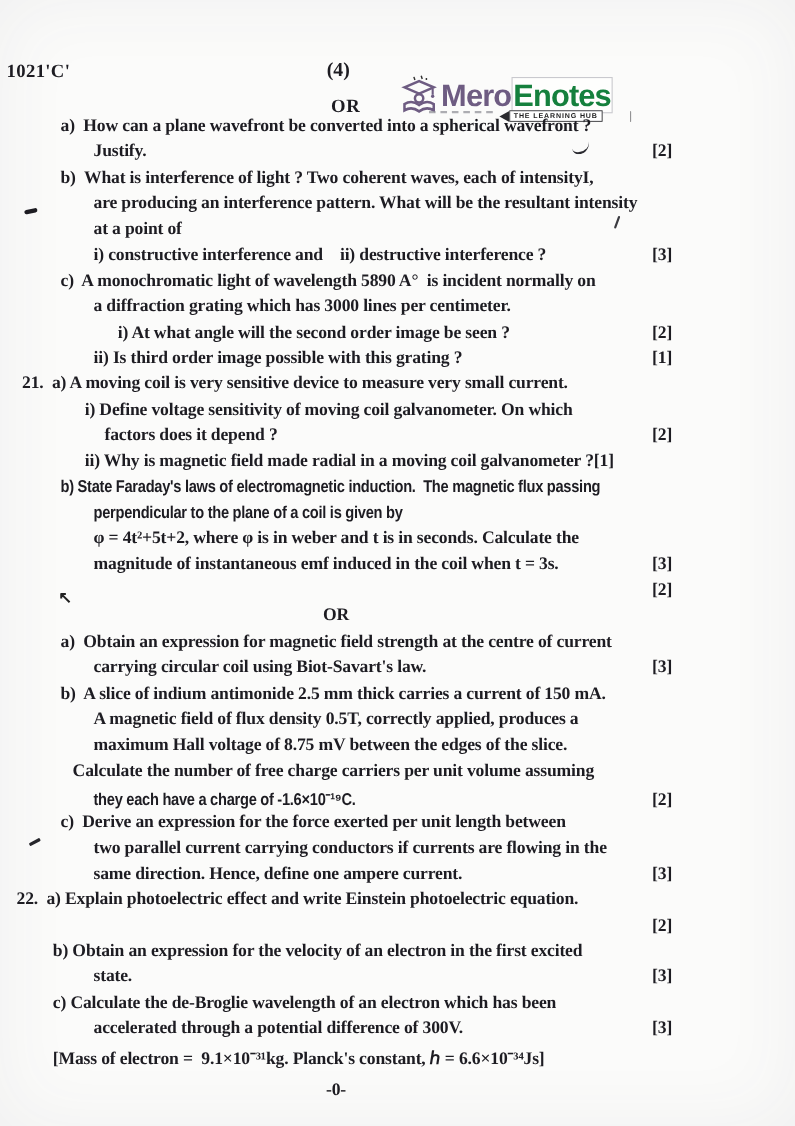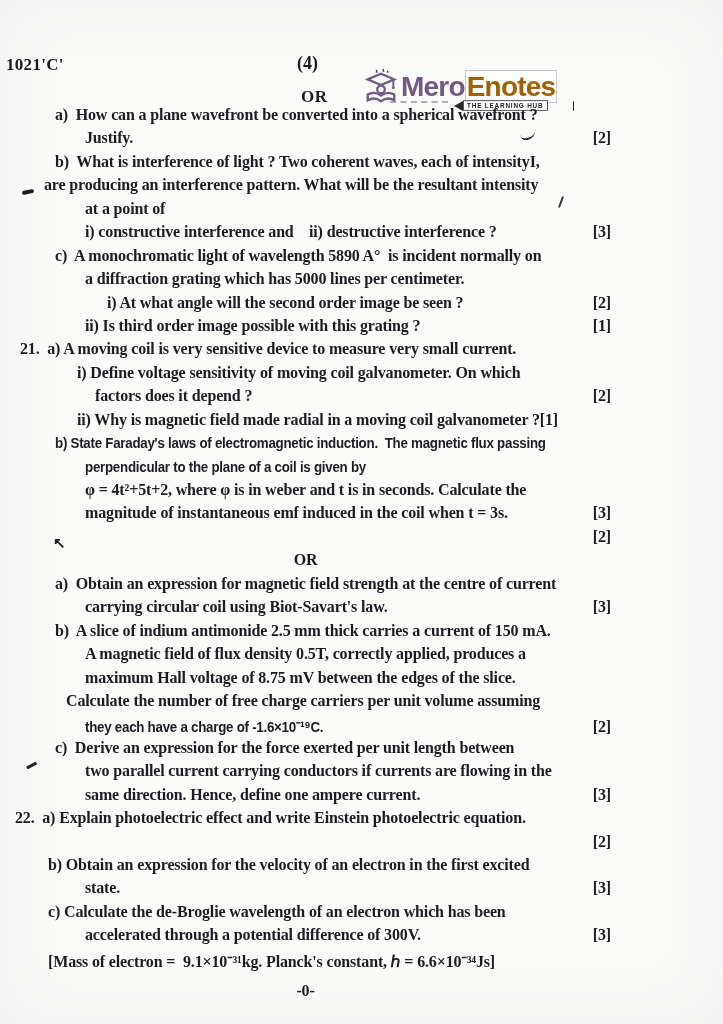--- a/index.html
+++ b/index.html
@@ -10,21 +10,21 @@
   .hdr-code{position:absolute;left:6px;top:55px;font-weight:bold;font-size:17px;letter-spacing:.3px;}
   .hdr-num{position:absolute;left:297px;top:53px;font-weight:bold;font-size:18px;}
   .hdr-or{position:absolute;left:301px;top:87px;font-weight:bold;font-size:17px;letter-spacing:.5px;}
 
   .logo{position:absolute;left:362px;top:68px;width:210px;height:52px;}
   .logo-row{display:flex;align-items:center;}
   .logo-icon{width:38px;height:38px;flex:0 0 auto;margin-right:1px;}
   .logo-text{font-family:"Liberation Sans",sans-serif;font-weight:bold;font-size:28px;
              line-height:30px;letter-spacing:-0.8px;white-space:nowrap;}
   .brand-mero{color:var(--purple);}
-  .brand-enotes{color:#a16207;border:1px solid #c9c9ce;padding:0 1px;background:rgba(255,255,255,.65);text-align:right;}
+  .brand-enotes{color:#15803d;border:1px solid #c9c9ce;padding:0 1px;background:rgba(255,255,255,.65);text-align:right;}
   .tagline{position:absolute;left:92px;top:31px;display:flex;align-items:center;}
   .tag-tip{width:0;height:0;border-top:5px solid transparent;border-bottom:5px solid transparent;
            border-right:9px solid #2a2a2e;}
   .tag-box{border:1.5px solid #2a2a2e;font-family:"Liberation Sans",sans-serif;font-size:8px;
            font-weight:bold;transform:scale(.8);transform-origin:left center;padding:1px 4px;
            letter-spacing:1px;color:#222;background:#fff;white-space:nowrap;}
   .tag-end{width:2px;height:10px;border-right:1.5px solid #2a2a2e;margin-left:2px;border-radius:1px;}
   .logo-dash{position:absolute;left:28px;top:33px;width:58px;border-top:2px dashed #93939a;opacity:.75;}
 
   .lines{position:absolute;left:0;top:106px;right:0;padding-right:112px;}
@@ -81,35 +81,35 @@
       <div class="line" style="padding-left: 55px;">
         <span class="txt">a)  How can a plane wavefront be converted into a spherical wavefront ?</span>
       </div>
       <div class="line" style="padding-left: 85px;">
         <span class="txt">Justify.</span>
         <span class="mark">[2]</span>
       </div>
       <div class="line" style="padding-left: 55px;">
         <span class="txt">b)  What is interference of light ? Two coherent waves, each of intensityI,</span>
       </div>
-      <div class="line" style="padding-left: 44px;">
+      <div class="line" style="padding-left: 85px;">
         <span class="txt">are producing an interference pattern. What will be the resultant intensity</span>
       </div>
       <div class="line" style="padding-left: 85px;">
         <span class="txt">at a point of</span>
       </div>
       <div class="line" style="padding-left: 85px;">
         <span class="txt">i) constructive interference and    ii) destructive interference ?</span>
         <span class="mark">[3]</span>
       </div>
       <div class="line" style="padding-left: 55px;">
         <span class="txt">c)  A monochromatic light of wavelength 5890 A°  is incident normally on</span>
       </div>
       <div class="line" style="padding-left: 85px;">
-        <span class="txt">a diffraction grating which has 5000 lines per centimeter.</span>
+        <span class="txt">a diffraction grating which has 3000 lines per centimeter.</span>
       </div>
       <div class="line" style="padding-left: 85px; margin-left: 22px;">
         <span class="txt">i) At what angle will the second order image be seen ?</span>
         <span class="mark">[2]</span>
       </div>
       <div class="line" style="padding-left: 85px;">
         <span class="txt">ii) Is third order image possible with this grating ?</span>
         <span class="mark">[1]</span>
       </div>
       <div class="line" style="padding-left: 20px;">

